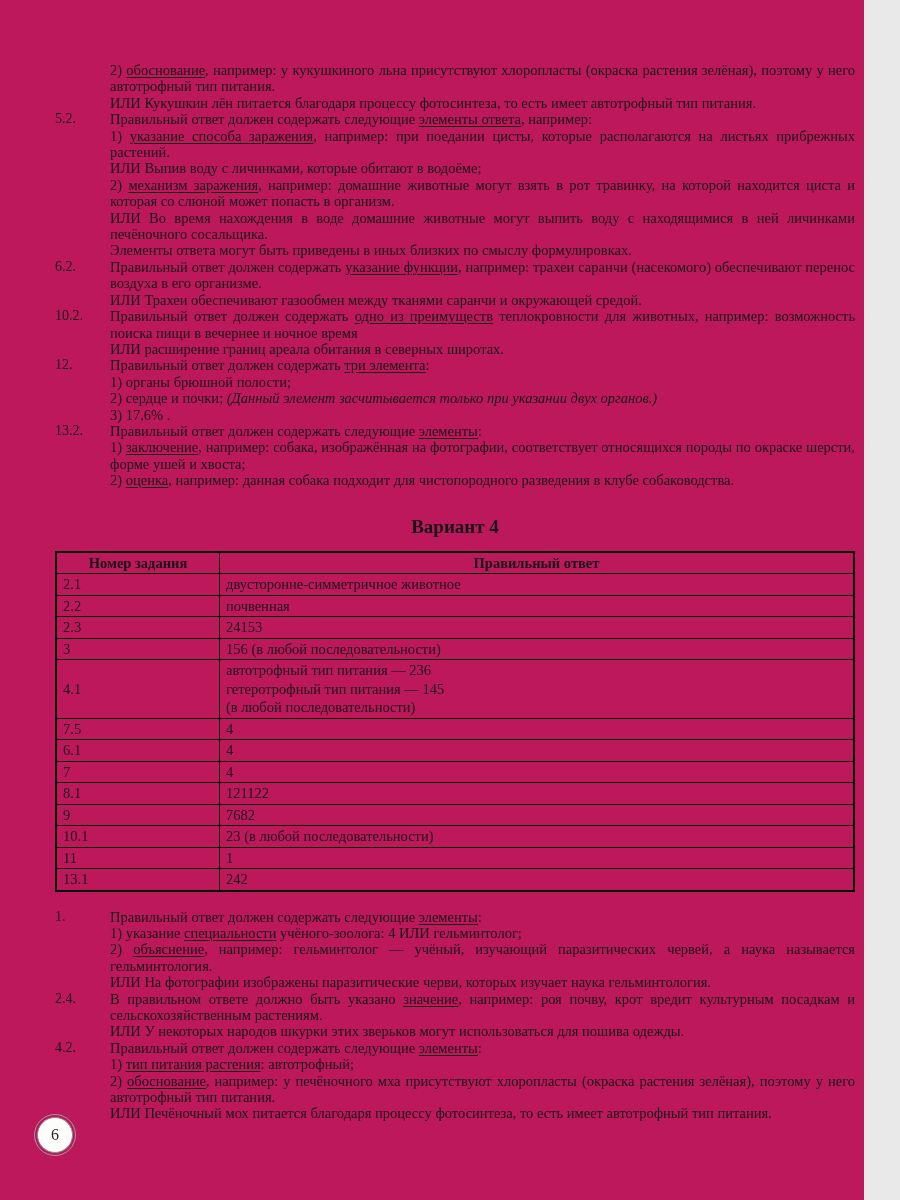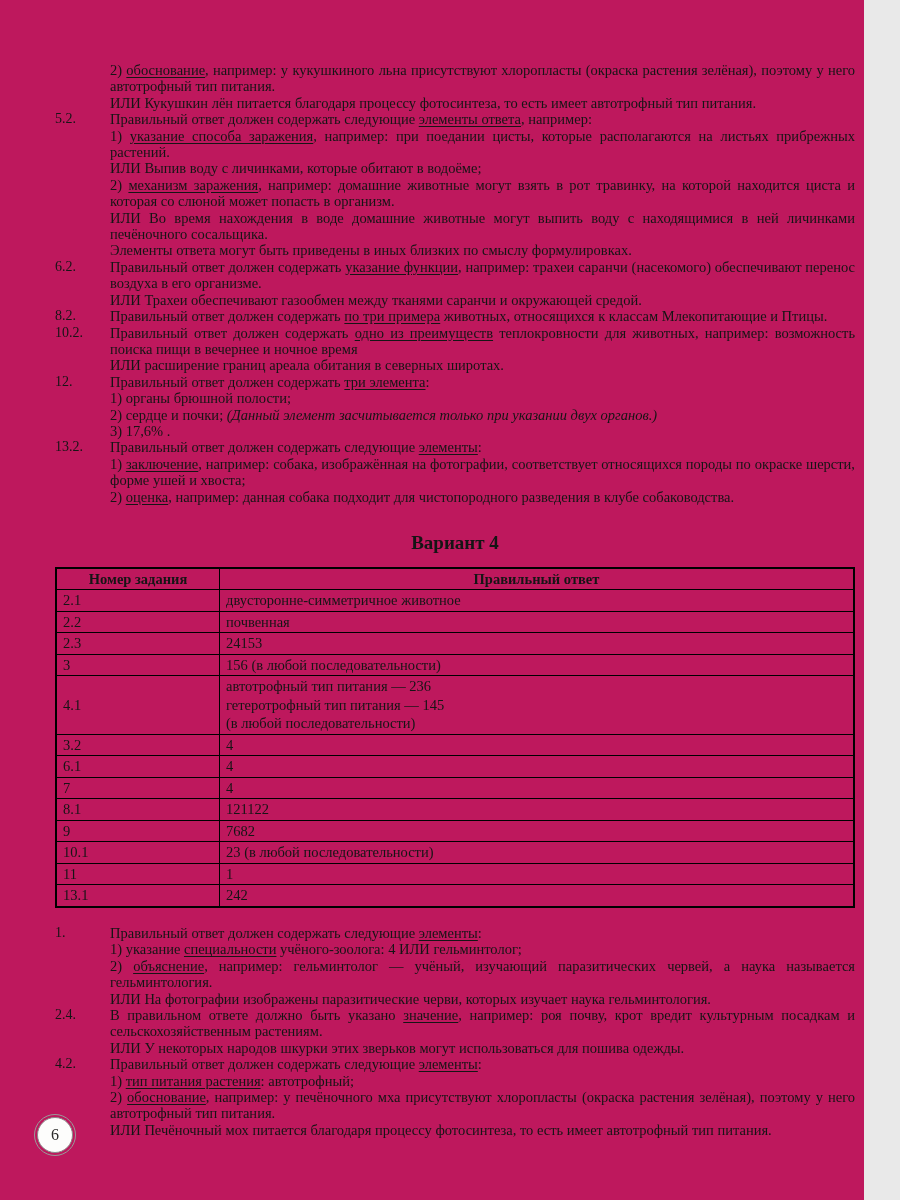--- a/index.html
+++ b/index.html
@@ -100,26 +100,20 @@
           </div>
         </div>
         <div class="item">
           <div class="item-num">6.2.</div>
           <div class="item-body">
             <p><span>Правильный ответ должен содержать </span><span class="u">указание функции</span><span>, например: трахеи саранчи (насекомого) обеспечивают перенос воздуха в его организме.</span></p>
             <p><span>ИЛИ Трахеи обеспечивают газообмен между тканями саранчи и окружающей средой.</span></p>
           </div>
         </div>
         <div class="item">
-          <div class="item-num">8.2.</div>
-          <div class="item-body">
-            <p><span>Правильный ответ должен содержать </span><span class="u">по три примера</span><span> животных, относящихся к классам Млекопитающие и Птицы.</span></p>
-          </div>
-        </div>
-        <div class="item">
           <div class="item-num">10.2.</div>
           <div class="item-body">
             <p><span>Правильный ответ должен содержать </span><span class="u">одно из преимуществ</span><span> теплокровности для животных, например: возможность поиска пищи в вечернее и ночное время</span></p>
             <p><span>ИЛИ расширение границ ареала обитания в северных широтах.</span></p>
           </div>
         </div>
         <div class="item">
           <div class="item-num">12.</div>
           <div class="item-body">
             <p><span>Правильный ответ должен содержать </span><span class="u">три элемента</span><span>:</span></p>
@@ -174,21 +168,21 @@
           </tr>
           <tr>
             <td class="task-num">4.1</td>
             <td>
               <div>автотрофный тип питания — 236</div>
               <div>гетеротрофный тип питания — 145</div>
               <div>(в любой последовательности)</div>
             </td>
           </tr>
           <tr>
-            <td class="task-num">3.2</td>
+            <td class="task-num">7.5</td>
             <td>
               <div>4</div>
             </td>
           </tr>
           <tr>
             <td class="task-num">6.1</td>
             <td>
               <div>4</div>
             </td>
           </tr>

